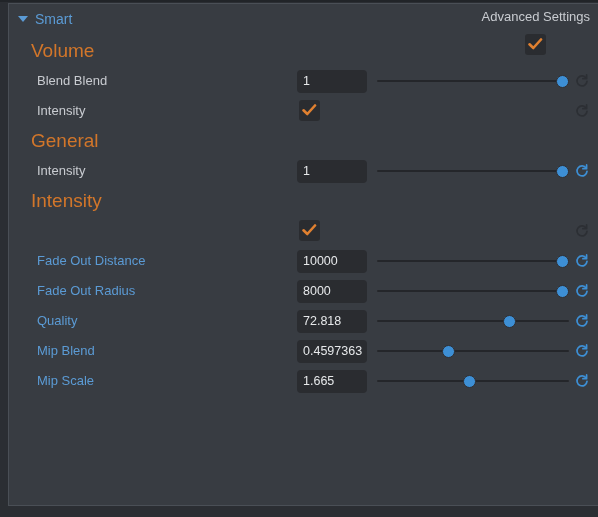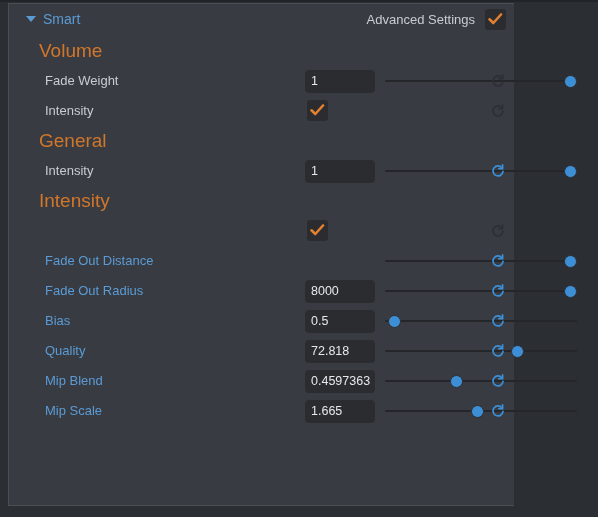--- a/index.html
+++ b/index.html
@@ -27,28 +27,27 @@
     position: absolute;
     left: 0; top: 0;
     width: 598px; height: 2px;
     background: #212428;
   }
 
   .panel {
     position: absolute;
     left: 8px;
     top: 3px;
-    width: 506px;
+    width: 590px;
     height: 503px;
     background: #383c42;
     border-left: 1px solid #4a4f56;
     border-top: 1px solid #4a4f56;
     border-bottom: 1px solid #4a4f56;
     box-sizing: border-box;
-    padding-left: 8px;
   }
 
   
   .hdr {
     position: relative;
     height: 32px;
   }
   .hdr-left {
     position: absolute;
     left: 9px;
@@ -68,20 +67,21 @@
     color: #5b9bd5;
     font-size: 14px;
   }
   .hdr-right {
     position: absolute;
     right: 8px;
     top: 5px;
     display: flex;
     align-items: center;
     gap: 10px;
+    flex-direction: column;
   }
   .hdr-adv-label {
     color: #c9ccd1;
     font-size: 13px;
   }
 
   
   .cbox {
     width: 21px;
     height: 21px;
@@ -210,21 +210,21 @@
           <svg width="15" height="13" viewBox="0 0 15 13">
             <path d="M1.5 6.3 L5.3 10 L13 1.5" stroke="#e08030" stroke-width="2.6" fill="none" stroke-linecap="round" stroke-linejoin="round"></path>
           </svg>
         </span>
       </div>
     </div>
 
     <div id="sections">
         <div class="sect">Volume</div>
         <div class="row">
-          <div class="row-label lbl-plain">Fade Weight</div>
+          <div class="row-label lbl-plain">Blend Blend</div>
           <div class="field">1</div>
           <div class="slider">
             <div class="track"></div>
             <div class="knob" style="left: 187.3px;"></div>
           </div>
           <div class="reset">
             <svg width="16" height="16" viewBox="0 0 16 16">
               <path d="M12.2 5.2 A5 5 0 1 0 13 8.4" stroke="#2c2f34" stroke-width="1.7" fill="none" stroke-linecap="round"></path>
               <path d="M12.6 1.9 L12.6 5.7 L8.9 5.7" stroke="#2c2f34" stroke-width="1.7" fill="none" stroke-linecap="round" stroke-linejoin="round"></path>
             </svg>
@@ -268,20 +268,21 @@
           </div>
           <div class="reset">
             <svg width="16" height="16" viewBox="0 0 16 16">
               <path d="M12.2 5.2 A5 5 0 1 0 13 8.4" stroke="#2c2f34" stroke-width="1.7" fill="none" stroke-linecap="round"></path>
               <path d="M12.6 1.9 L12.6 5.7 L8.9 5.7" stroke="#2c2f34" stroke-width="1.7" fill="none" stroke-linecap="round" stroke-linejoin="round"></path>
             </svg>
           </div>
         </div>
         <div class="row">
           <div class="row-label lbl-mod">Fade Out Distance</div>
+          <div class="field">10000</div>
           <div class="slider">
             <div class="track"></div>
             <div class="knob" style="left: 187.3px;"></div>
           </div>
           <div class="reset">
             <svg width="16" height="16" viewBox="0 0 16 16">
               <path d="M12.2 5.2 A5 5 0 1 0 13 8.4" stroke="#3d8fd5" stroke-width="1.7" fill="none" stroke-linecap="round"></path>
               <path d="M12.6 1.9 L12.6 5.7 L8.9 5.7" stroke="#3d8fd5" stroke-width="1.7" fill="none" stroke-linecap="round" stroke-linejoin="round"></path>
             </svg>
           </div>
@@ -294,34 +295,20 @@
             <div class="knob" style="left: 187.3px;"></div>
           </div>
           <div class="reset">
             <svg width="16" height="16" viewBox="0 0 16 16">
               <path d="M12.2 5.2 A5 5 0 1 0 13 8.4" stroke="#3d8fd5" stroke-width="1.7" fill="none" stroke-linecap="round"></path>
               <path d="M12.6 1.9 L12.6 5.7 L8.9 5.7" stroke="#3d8fd5" stroke-width="1.7" fill="none" stroke-linecap="round" stroke-linejoin="round"></path>
             </svg>
           </div>
         </div>
         <div class="row">
-          <div class="row-label lbl-mod">Bias</div>
-          <div class="field">0.5</div>
-          <div class="slider">
-            <div class="track"></div>
-            <div class="knob" style="left: 10.6px;"></div>
-          </div>
-          <div class="reset">
-            <svg width="16" height="16" viewBox="0 0 16 16">
-              <path d="M12.2 5.2 A5 5 0 1 0 13 8.4" stroke="#3d8fd5" stroke-width="1.7" fill="none" stroke-linecap="round"></path>
-              <path d="M12.6 1.9 L12.6 5.7 L8.9 5.7" stroke="#3d8fd5" stroke-width="1.7" fill="none" stroke-linecap="round" stroke-linejoin="round"></path>
-            </svg>
-          </div>
-        </div>
-        <div class="row">
           <div class="row-label lbl-mod">Quality</div>
           <div class="field">72.818</div>
           <div class="slider">
             <div class="track"></div>
             <div class="knob" style="left: 134.1px;"></div>
           </div>
           <div class="reset">
             <svg width="16" height="16" viewBox="0 0 16 16">
               <path d="M12.2 5.2 A5 5 0 1 0 13 8.4" stroke="#3d8fd5" stroke-width="1.7" fill="none" stroke-linecap="round"></path>
               <path d="M12.6 1.9 L12.6 5.7 L8.9 5.7" stroke="#3d8fd5" stroke-width="1.7" fill="none" stroke-linecap="round" stroke-linejoin="round"></path>

